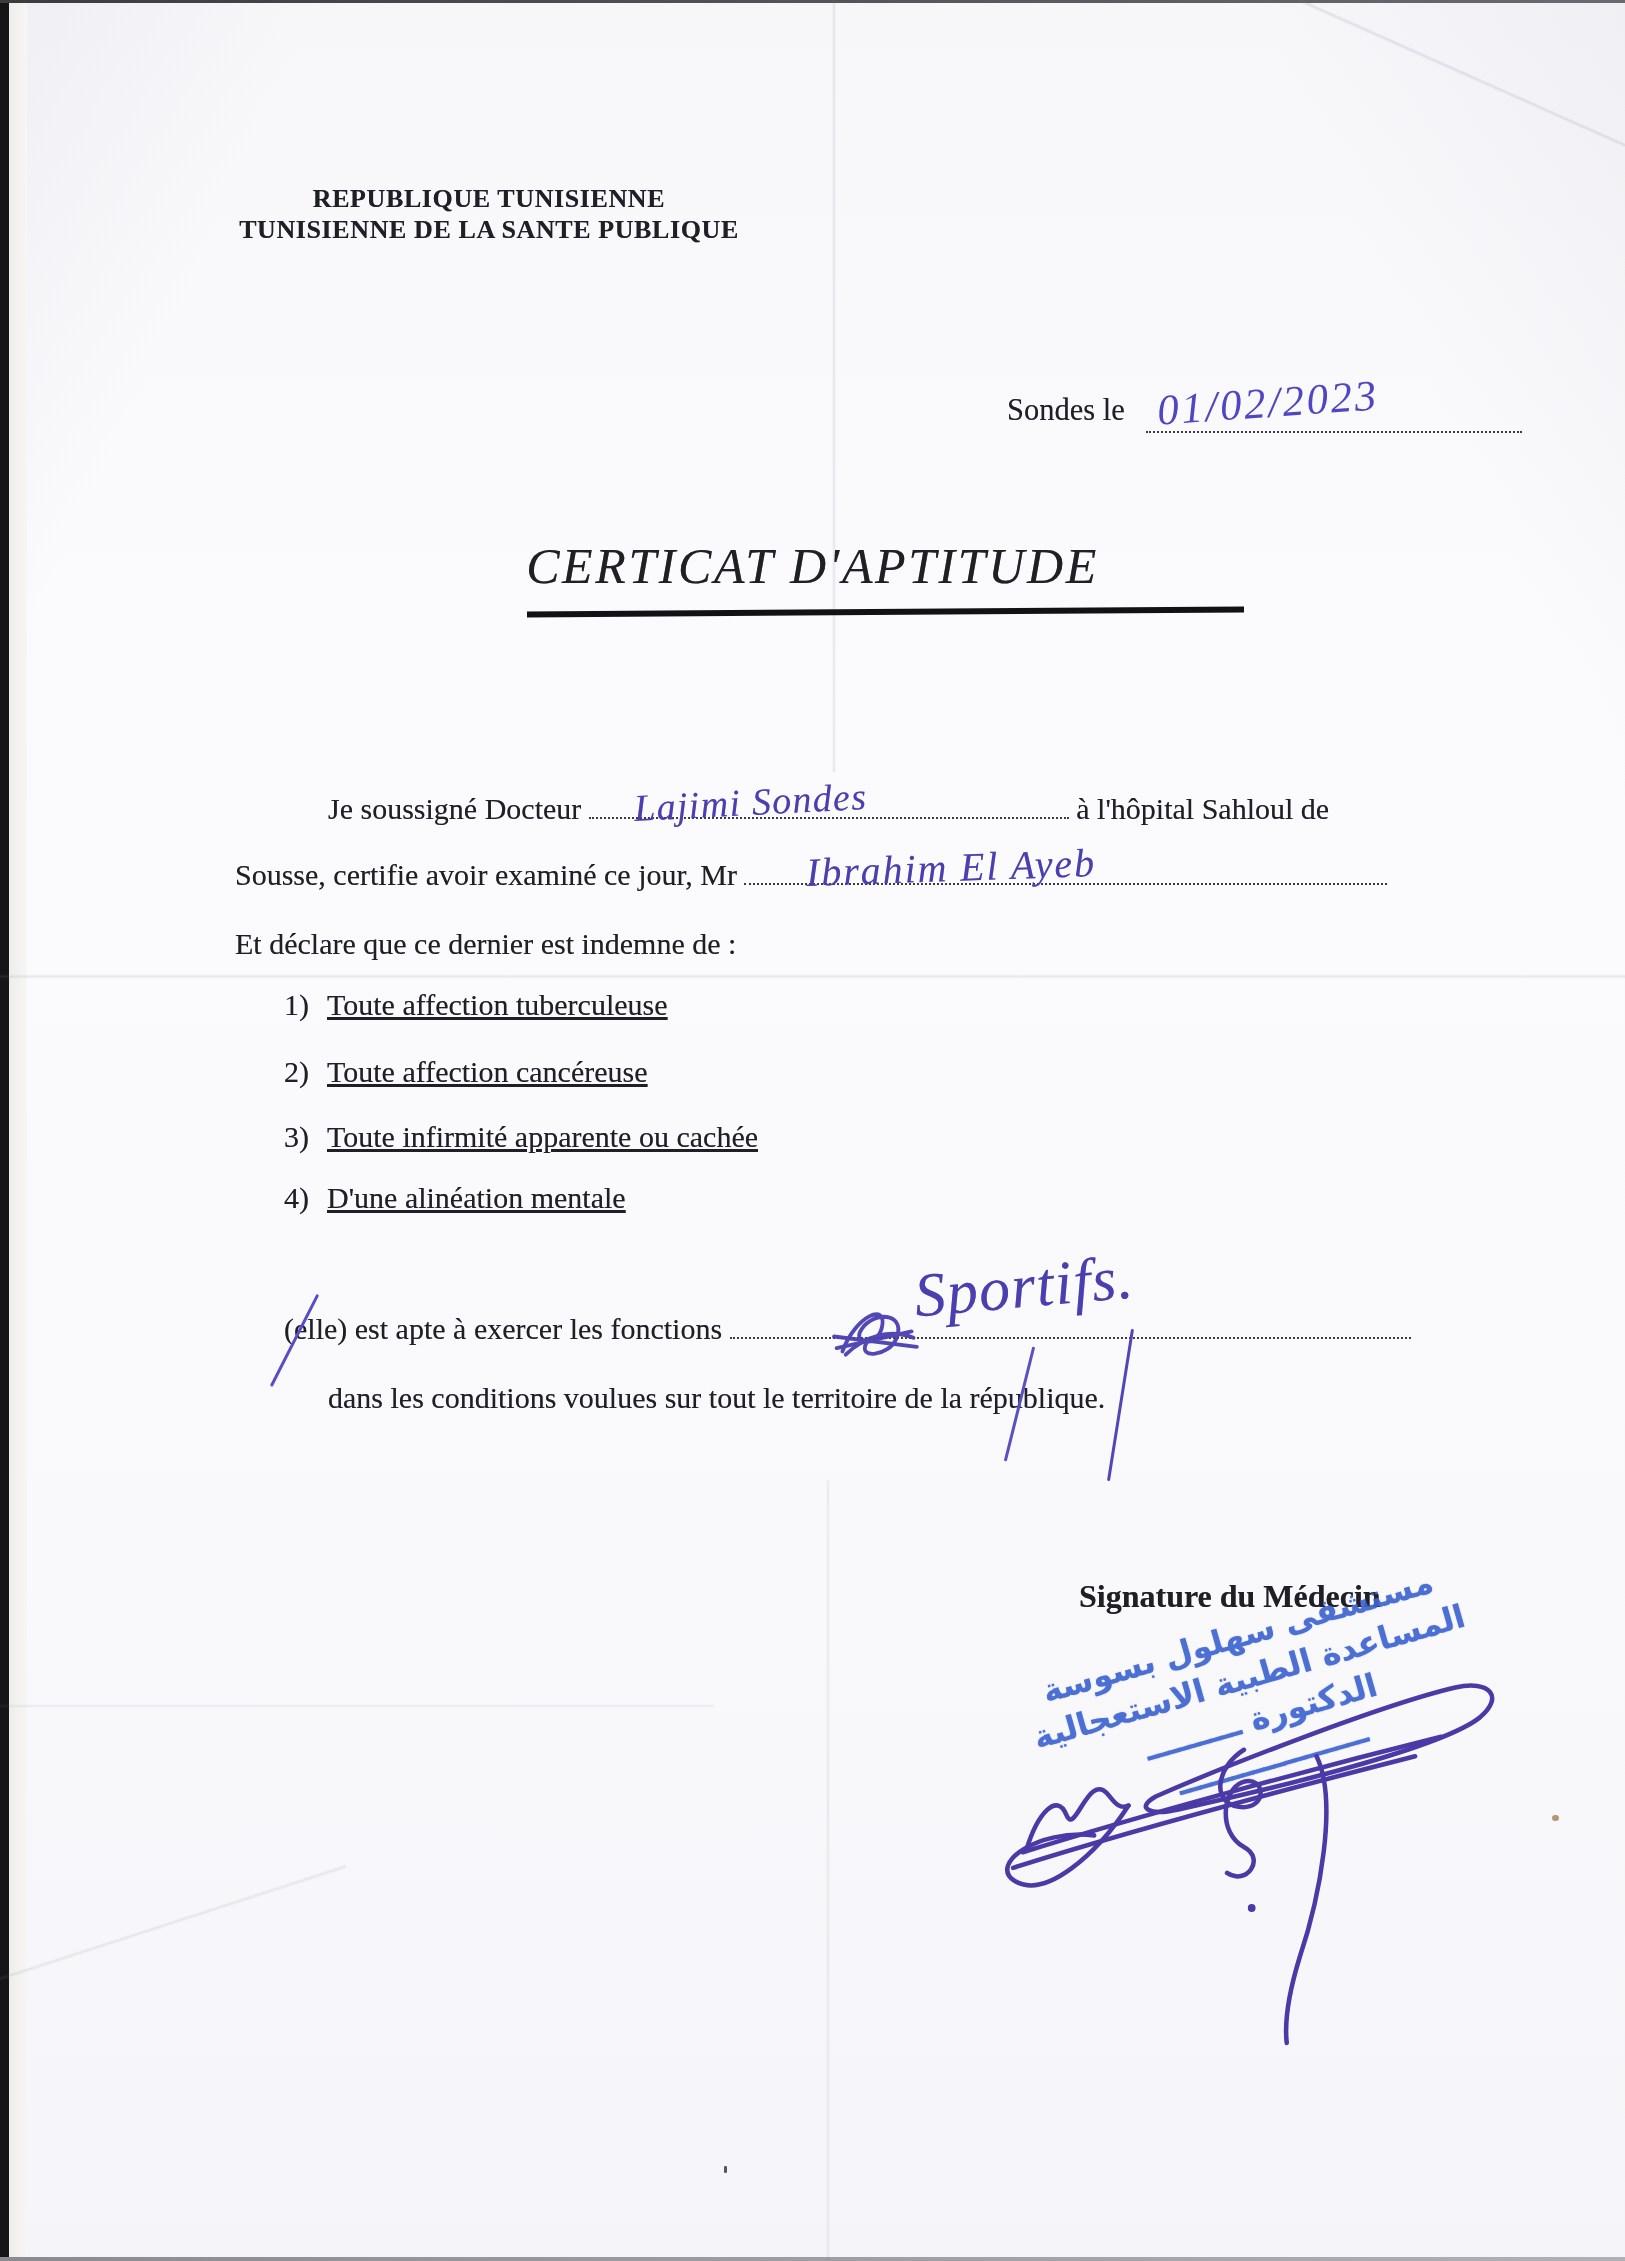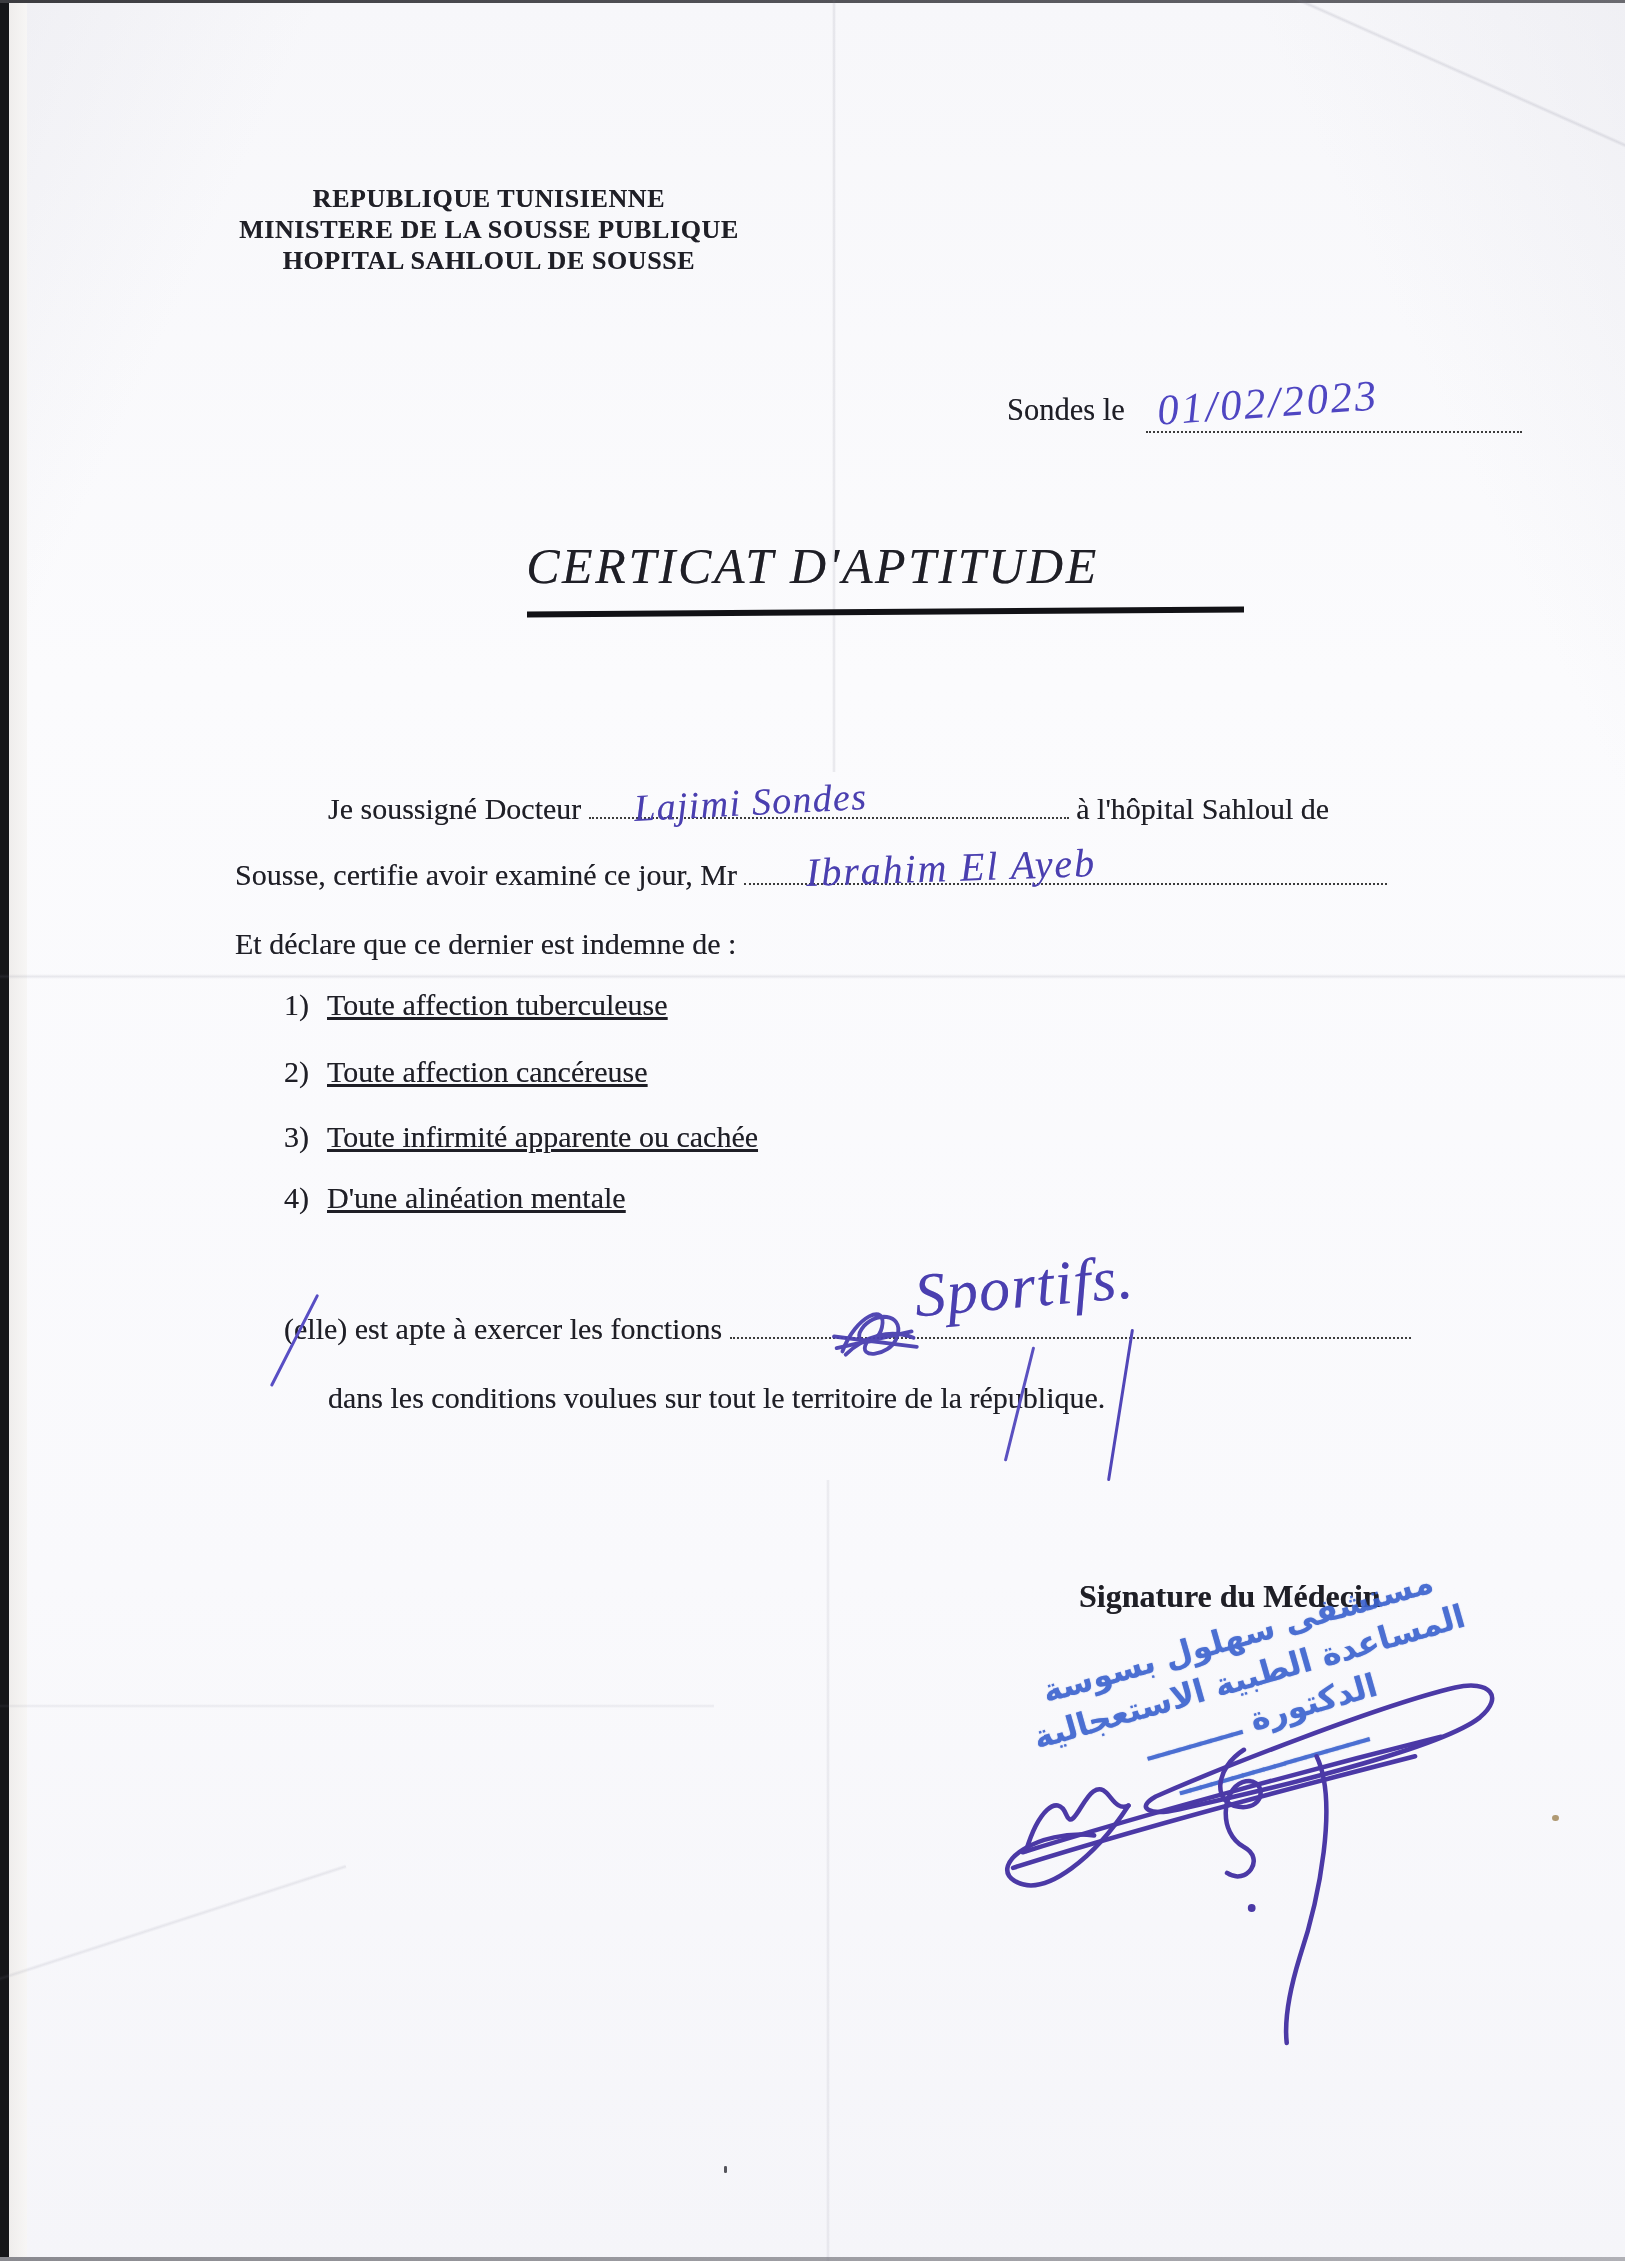--- a/index.html
+++ b/index.html
@@ -86,22 +86,21 @@
   <div class="abs crease v2"></div>
   <div class="abs crease h1"></div>
   <div class="abs crease h2"></div>
   <div class="abs crease d1"></div>
   <div class="abs crease d2"></div>
   <div class="abs speck1"></div>
   <div class="abs speck2"></div>
 
   <div class="abs header-block printed">
     <div>REPUBLIQUE TUNISIENNE</div>
-    <div>MINISTERE DE LA SOUSSE PUBLIQUE</div>
-    <div>HOPITAL SAHLOUL DE SOUSSE</div>
+    <div>TUNISIENNE DE LA SANTE PUBLIQUE</div>
   </div>
 
   <div class="abs dateline printed">Sondes le</div>
   <div class="abs dl-date"></div>
   <div class="abs hand-date">01/02/2023</div>
 
   <div class="abs doc-title printed">CERTICAT D'APTITUDE</div>
   <div class="abs title-underline"></div>
 
   <div class="abs bodyline b1 printed">

